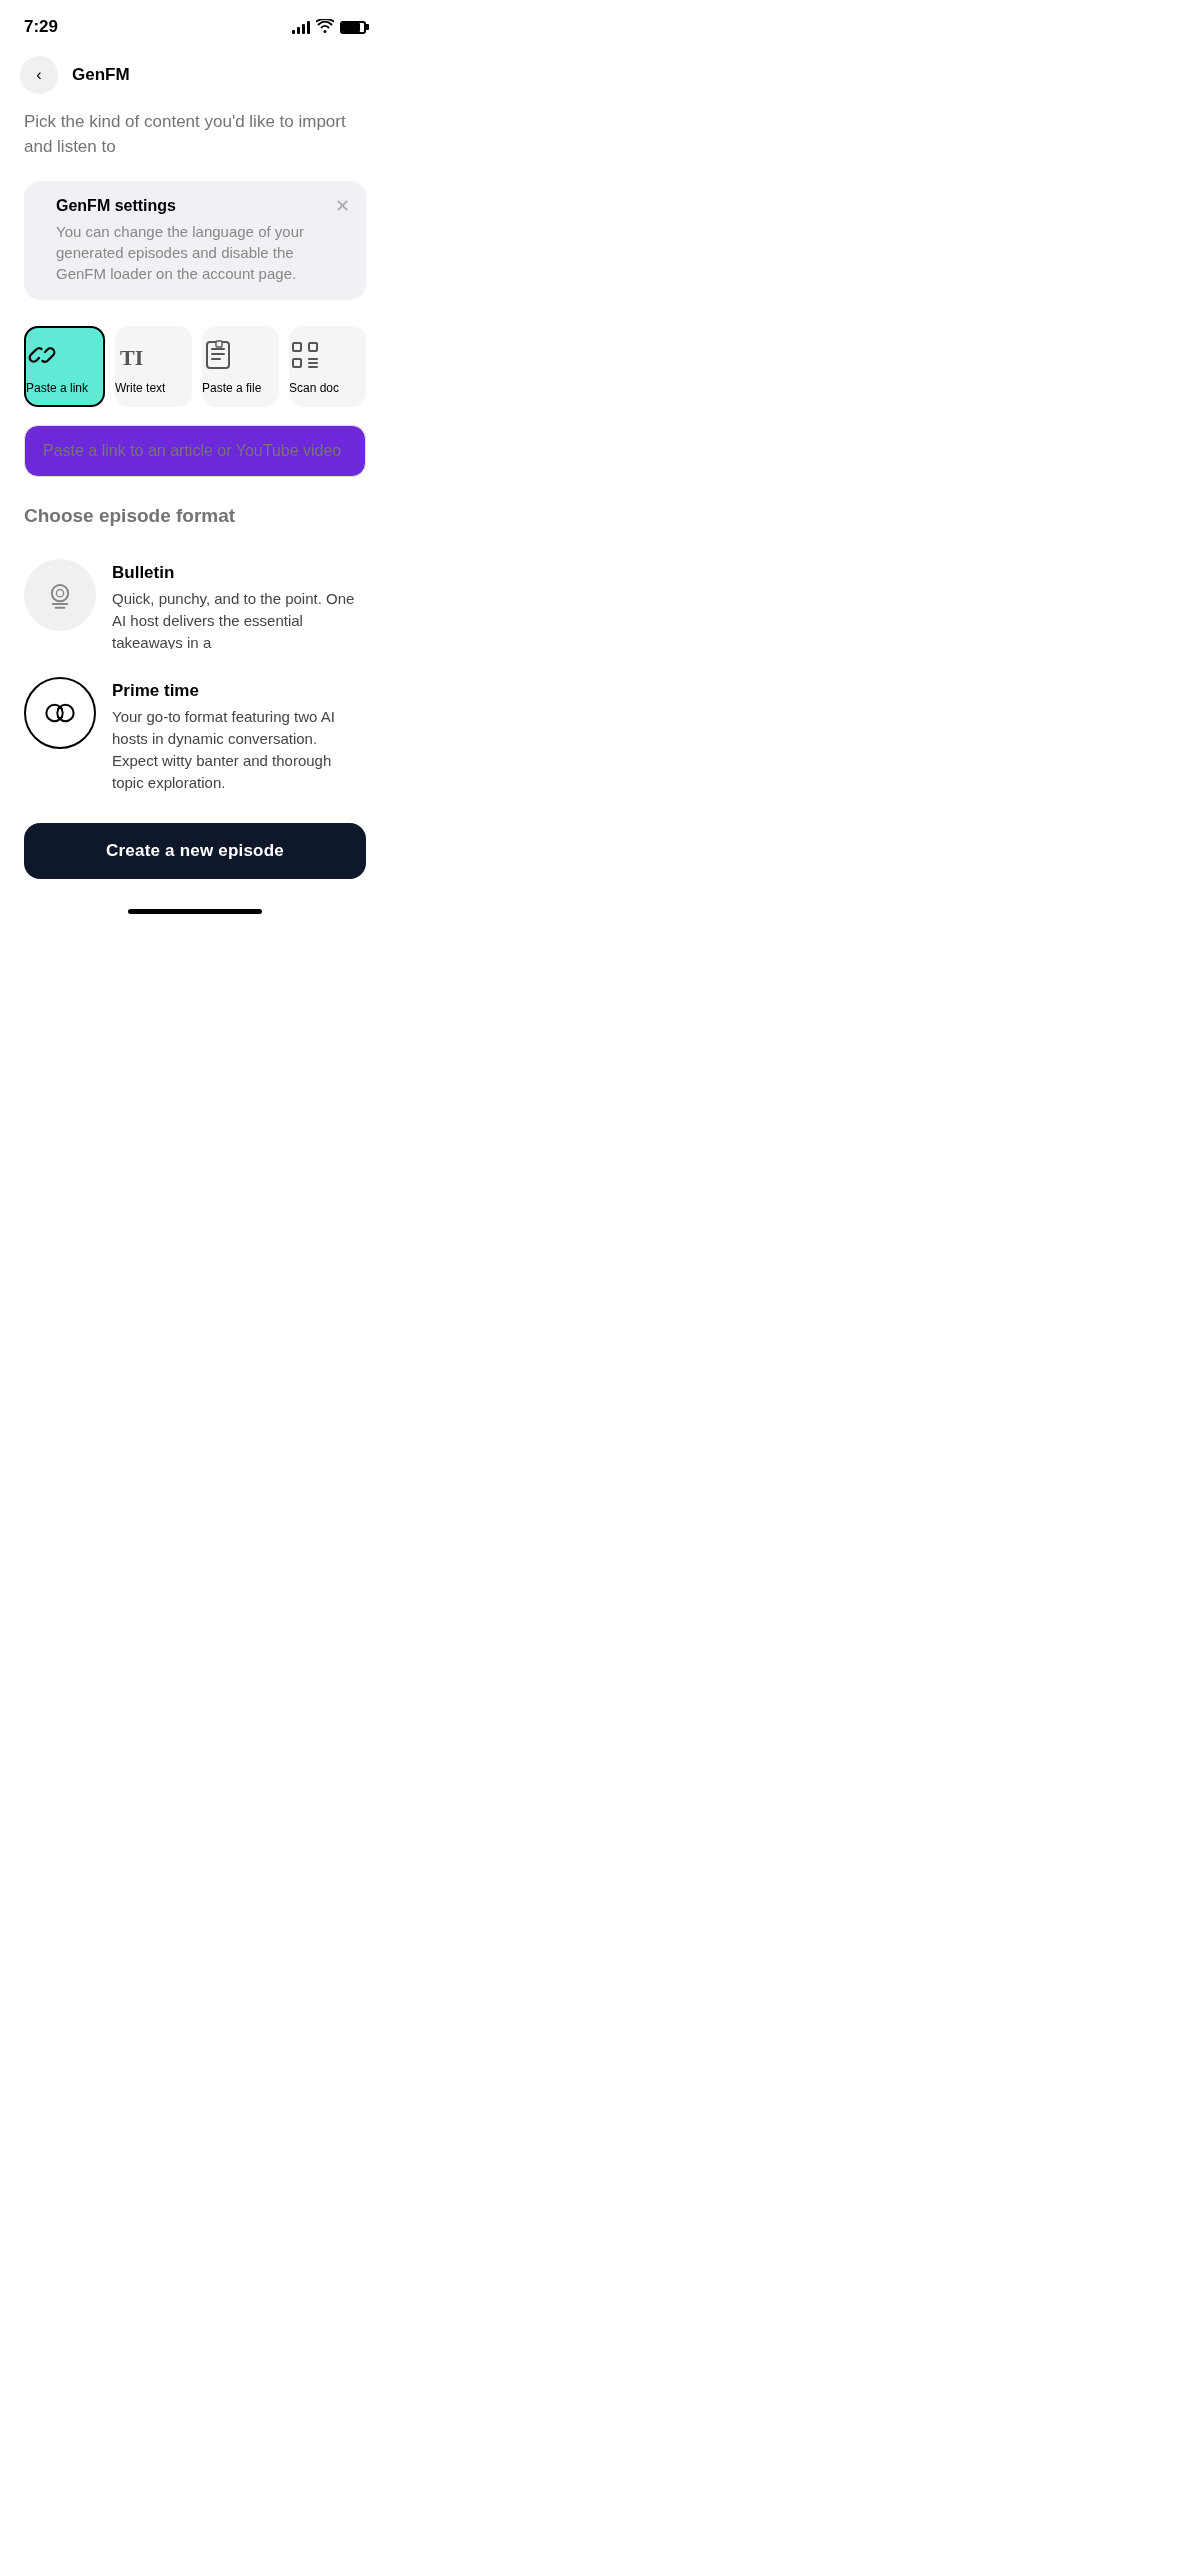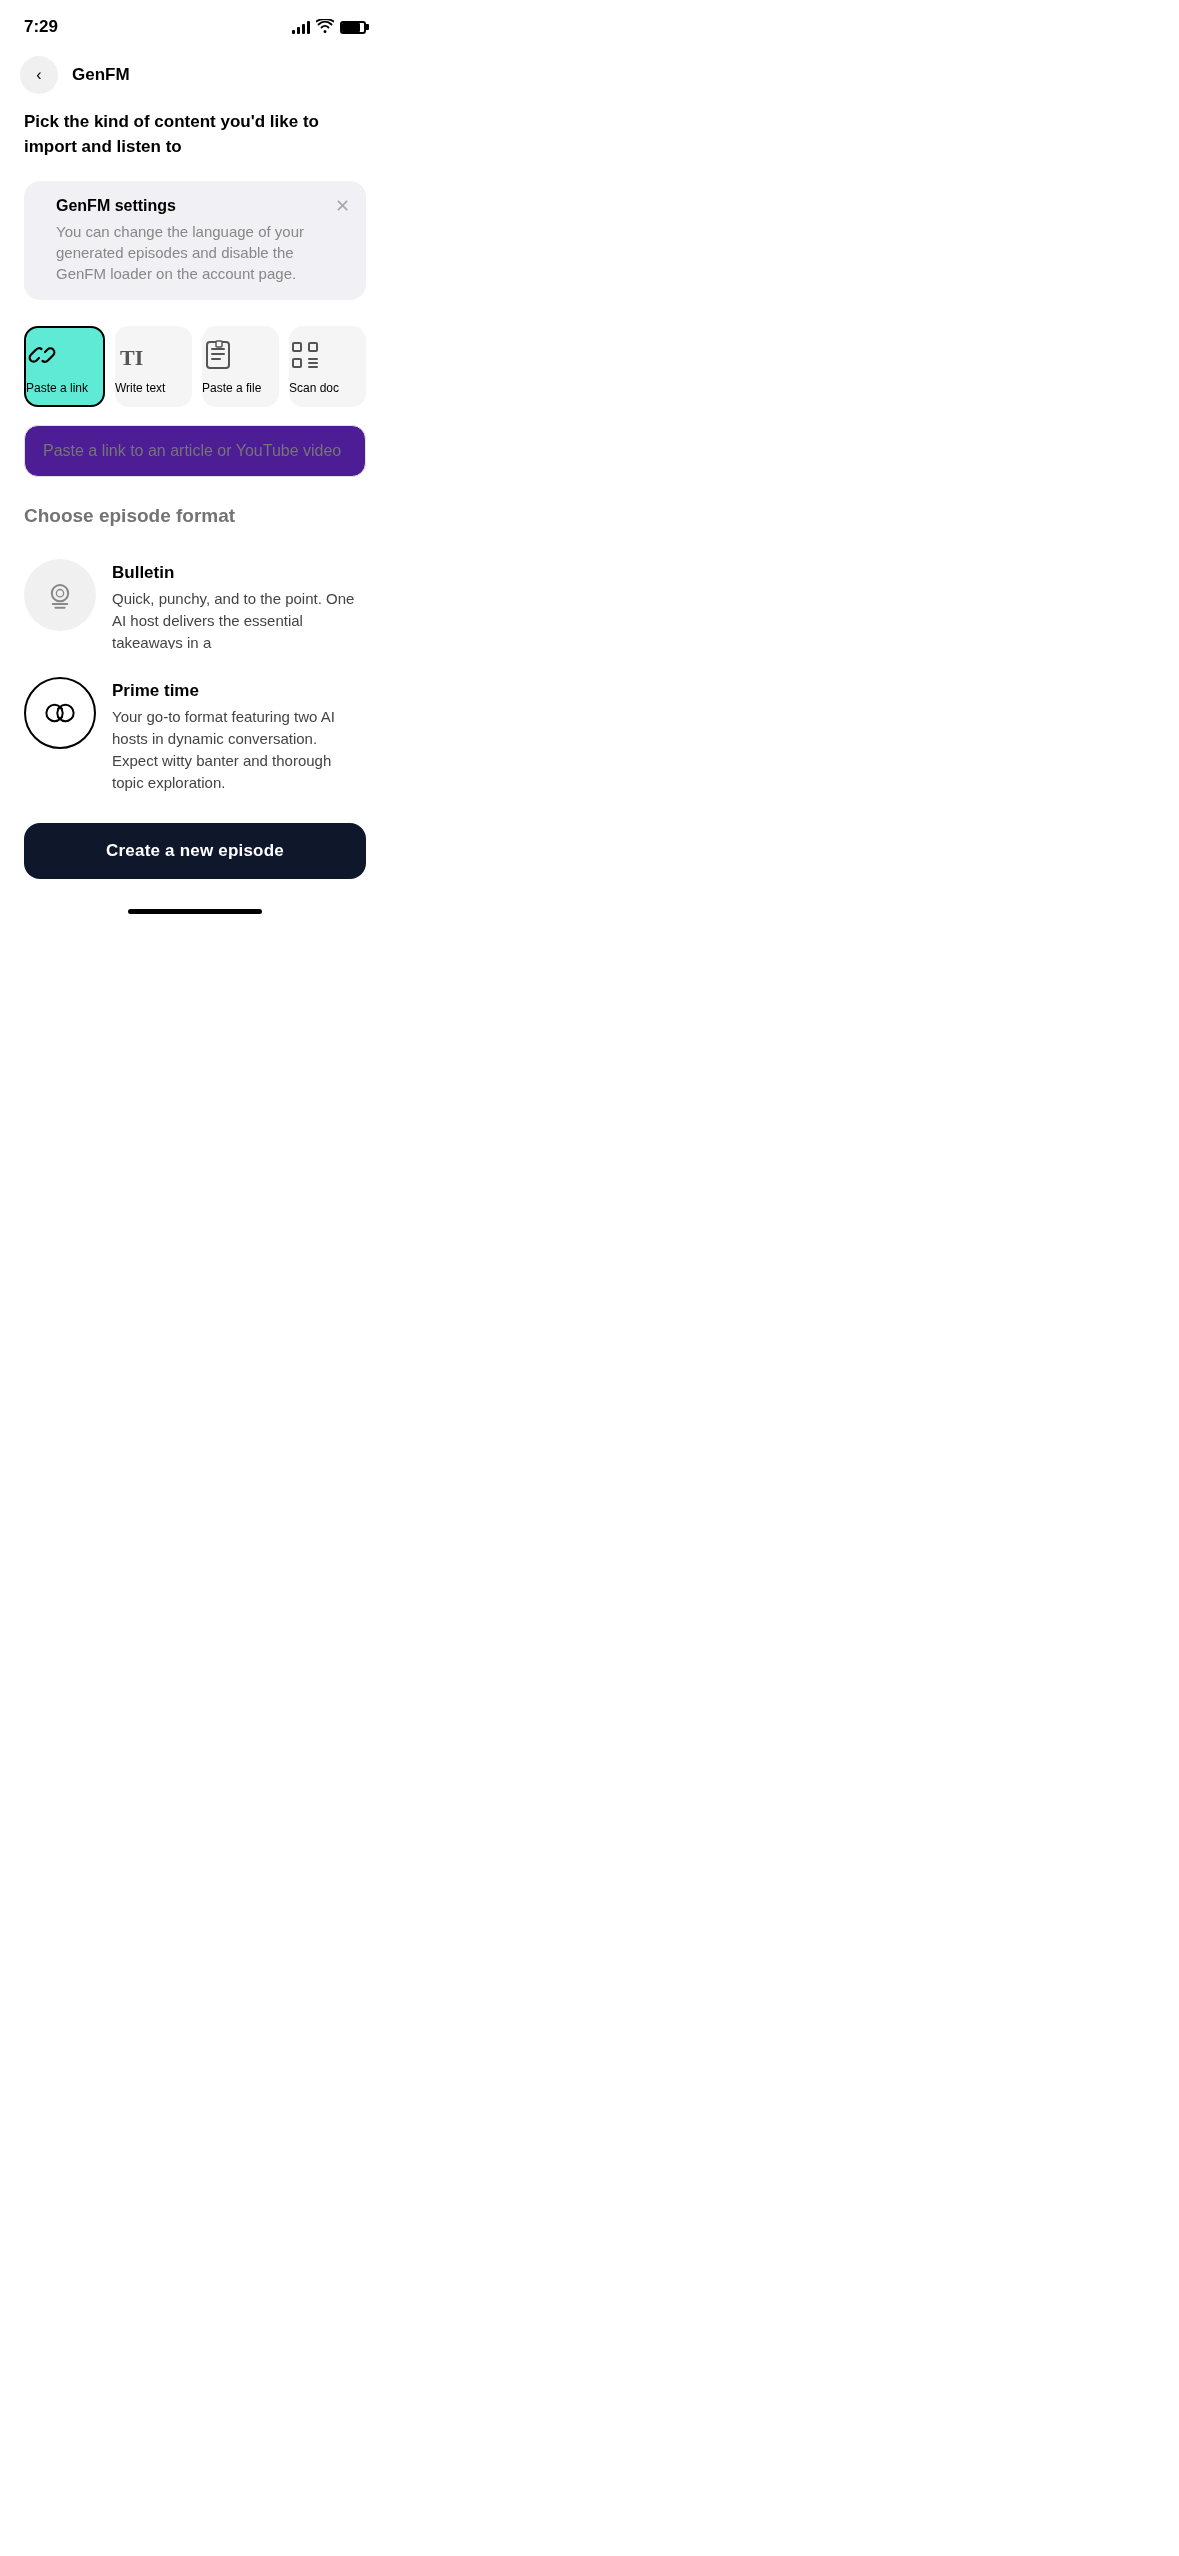--- a/index.html
+++ b/index.html
@@ -123,24 +123,23 @@
     .page-title {
       font-size: 36px;
       font-weight: 800;
       color: #000;
       line-height: 1.1;
       margin-bottom: 14px;
     }
 
     .page-subtitle {
       font-size: 17px;
-      color: #000000;
+      color: #737373;
       line-height: 1.45;
       margin-bottom: 22px;
-      font-weight: bold;
     }
 
     
     .settings-banner {
       background: #f0f0f5;
       border-radius: 16px;
       padding: 16px 44px 16px 32px;
       margin-bottom: 26px;
       position: relative;
     }
@@ -216,21 +215,21 @@
       margin-bottom: 28px;
     }
 
     .url-input {
       width: 100%;
       padding: 16px 18px;
       border: 1.5px solid #e0e0e0;
       border-radius: 14px;
       font-size: 16px;
       color: #aaa;
-      background: #4c1d95;
+      background: #6d28d9;
       outline: none;
     }
 
     
     .section-title {
       font-size: 19px;
       font-weight: 700;
       color: #737373;
       margin-bottom: 18px;
     }

